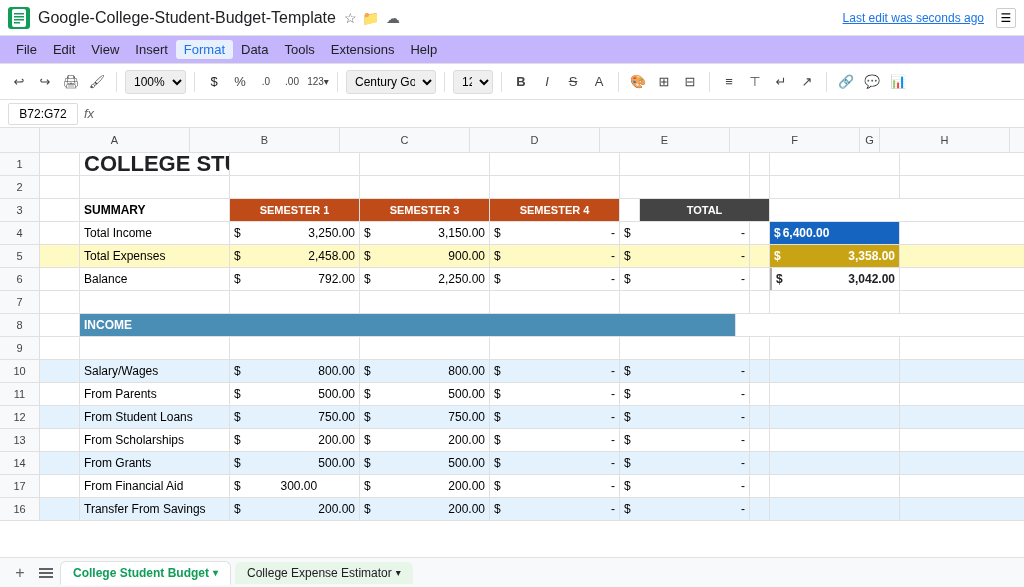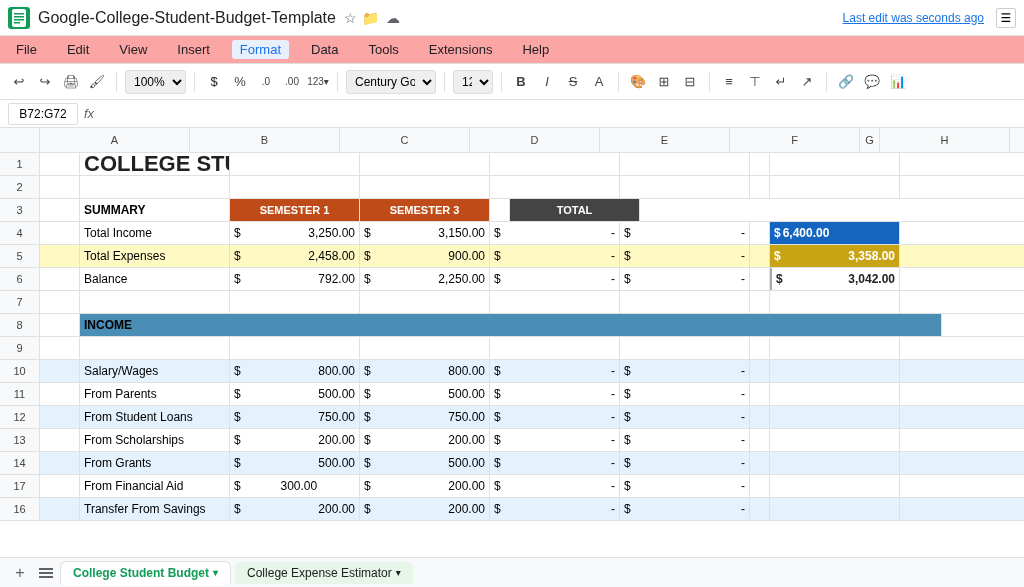--- a/index.html
+++ b/index.html
@@ -11,21 +11,21 @@
     }
     .sheets-logo { width: 22px; height: 22px; background: #0f9d58; border-radius: 3px; display: flex; align-items: center; justify-content: center; margin-right: 8px; flex-shrink: 0; }
     .file-name { font-size: 16px; color: #202124; margin-right: 8px; }
     .title-icons { display: flex; gap: 6px; align-items: center; color: #5f6368; margin-right: auto; }
     .title-icon { font-size: 14px; cursor: pointer; }
     .last-edit { font-size: 12px; color: #1a73e8; text-decoration: underline; margin-left: auto; }
     .corner-icon { width: 20px; height: 20px; border: 1px solid #ccc; border-radius: 2px; margin-left: 12px; display: flex; align-items: center; justify-content: center; }
 
     
     .menu-bar {
-      display: flex; align-items: center; height: 28px; padding: 0 8px; background: #fca5a5; border-bottom: 1px solid #e0e0e0; gap: 14px;
+      display: flex; align-items: center; height: 28px; padding: 0 8px; background: #c4b5fd; border-bottom: 1px solid #e0e0e0; gap: 0;
     }
     .menu-item { padding: 2px 8px; font-size: 13px; color: #202124; cursor: pointer; border-radius: 3px; }
     .menu-item.active { background: #e8f0fe; color: #1a73e8; }
 
     
     .toolbar {
       display: flex; align-items: center; height: 36px; padding: 0 8px; background: #fff; border-bottom: 1px solid #e0e0e0; gap: 4px;
     }
     .toolbar-btn { width: 22px; height: 22px; display: flex; align-items: center; justify-content: center; cursor: pointer; border-radius: 3px; font-size: 13px; color: #444; }
     .toolbar-sep { width: 1px; height: 20px; background: #e0e0e0; margin: 0 4px; }
@@ -228,20 +228,23 @@
       <div class="cell cell-a"></div>
       <div class="cell cell-b cell-bold">
         <span>SUMMARY</span>
       </div>
       <div class="cell cell-c cell-center summary-header">
         <span>SEMESTER 1</span>
       </div>
       <div class="cell cell-e cell-center summary-header">
         <span>SEMESTER 3</span>
       </div>
+      <div class="cell cell-f cell-center summary-header">
+        <span>SEMESTER 4</span>
+      </div>
       <div class="cell cell-g"></div>
       <div class="cell cell-h cell-center total-header">
         <span>TOTAL</span>
       </div>
     </div>
 
     <div class="grid-row">
       <div class="row-num">4</div>
       <div class="cell cell-a"></div>
       <div class="cell cell-b">Total Income</div>
@@ -330,21 +333,21 @@
       <div class="cell cell-d"></div>
       <div class="cell cell-e"></div>
       <div class="cell cell-f"></div>
       <div class="cell cell-g"></div>
       <div class="cell cell-h"></div>
     </div>
 
     <div class="grid-row">
       <div class="row-num">8</div>
       <div class="cell cell-a"></div>
-      <div class="cell income-header" style="width:862px;font-weight:bold;color:#000000;background:#4a8db5;font-size:12px;">INCOME</div>
+      <div class="cell income-header" style="width:656px;font-weight:bold;color:#ffffff;background:#4a8db5;font-size:12px;">INCOME</div>
     </div>
 
     <div class="grid-row">
       <div class="row-num">9</div>
       <div class="cell cell-a"></div>
       <div class="cell cell-b"></div>
       <div class="cell cell-c"></div>
       <div class="cell cell-d"></div>
       <div class="cell cell-e"></div>
       <div class="cell cell-f"></div>

